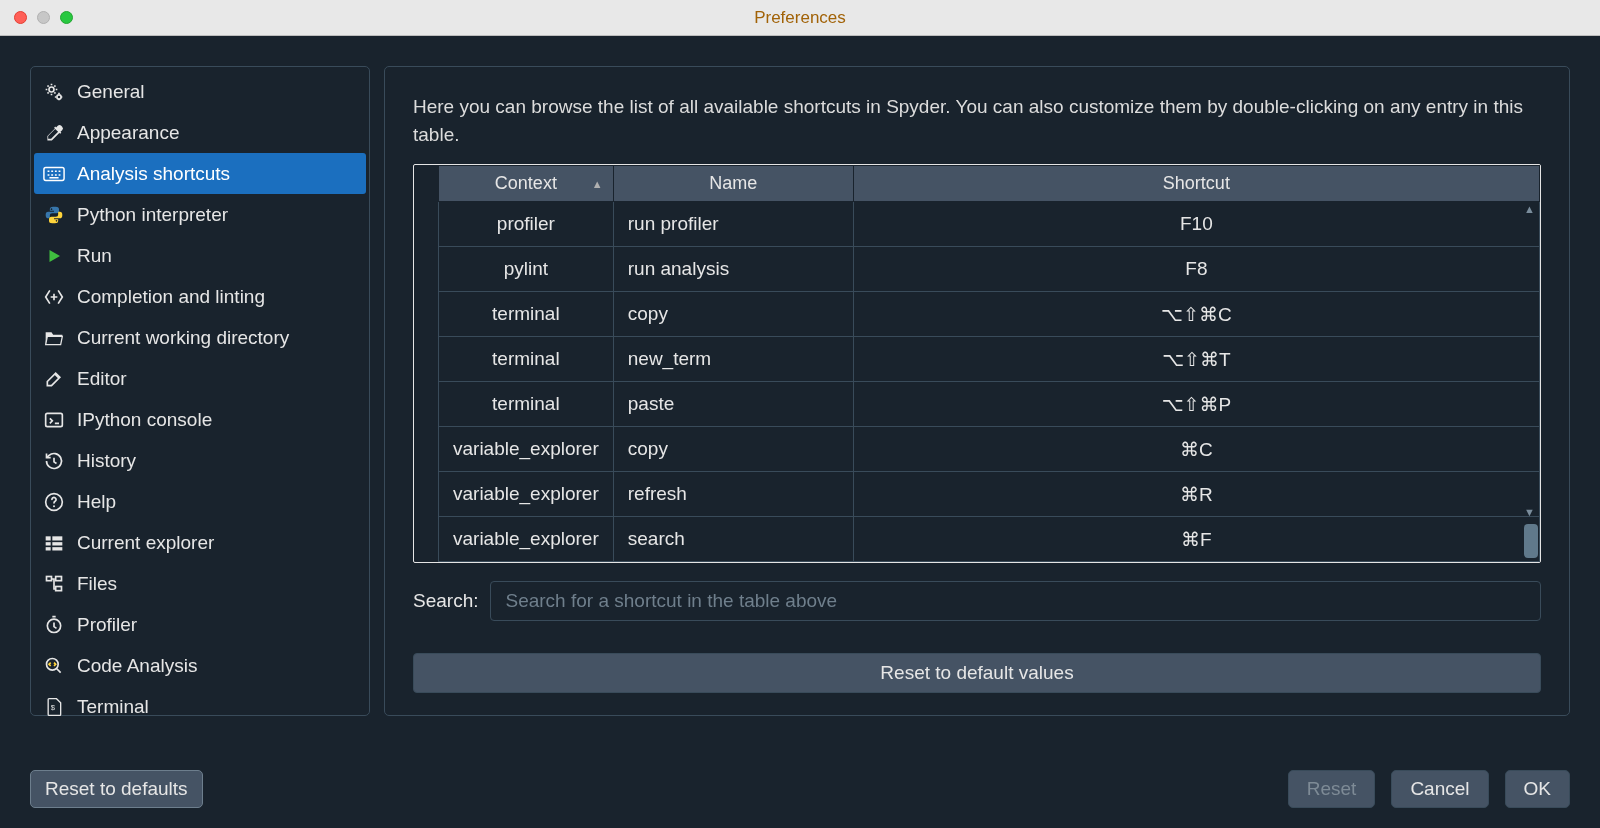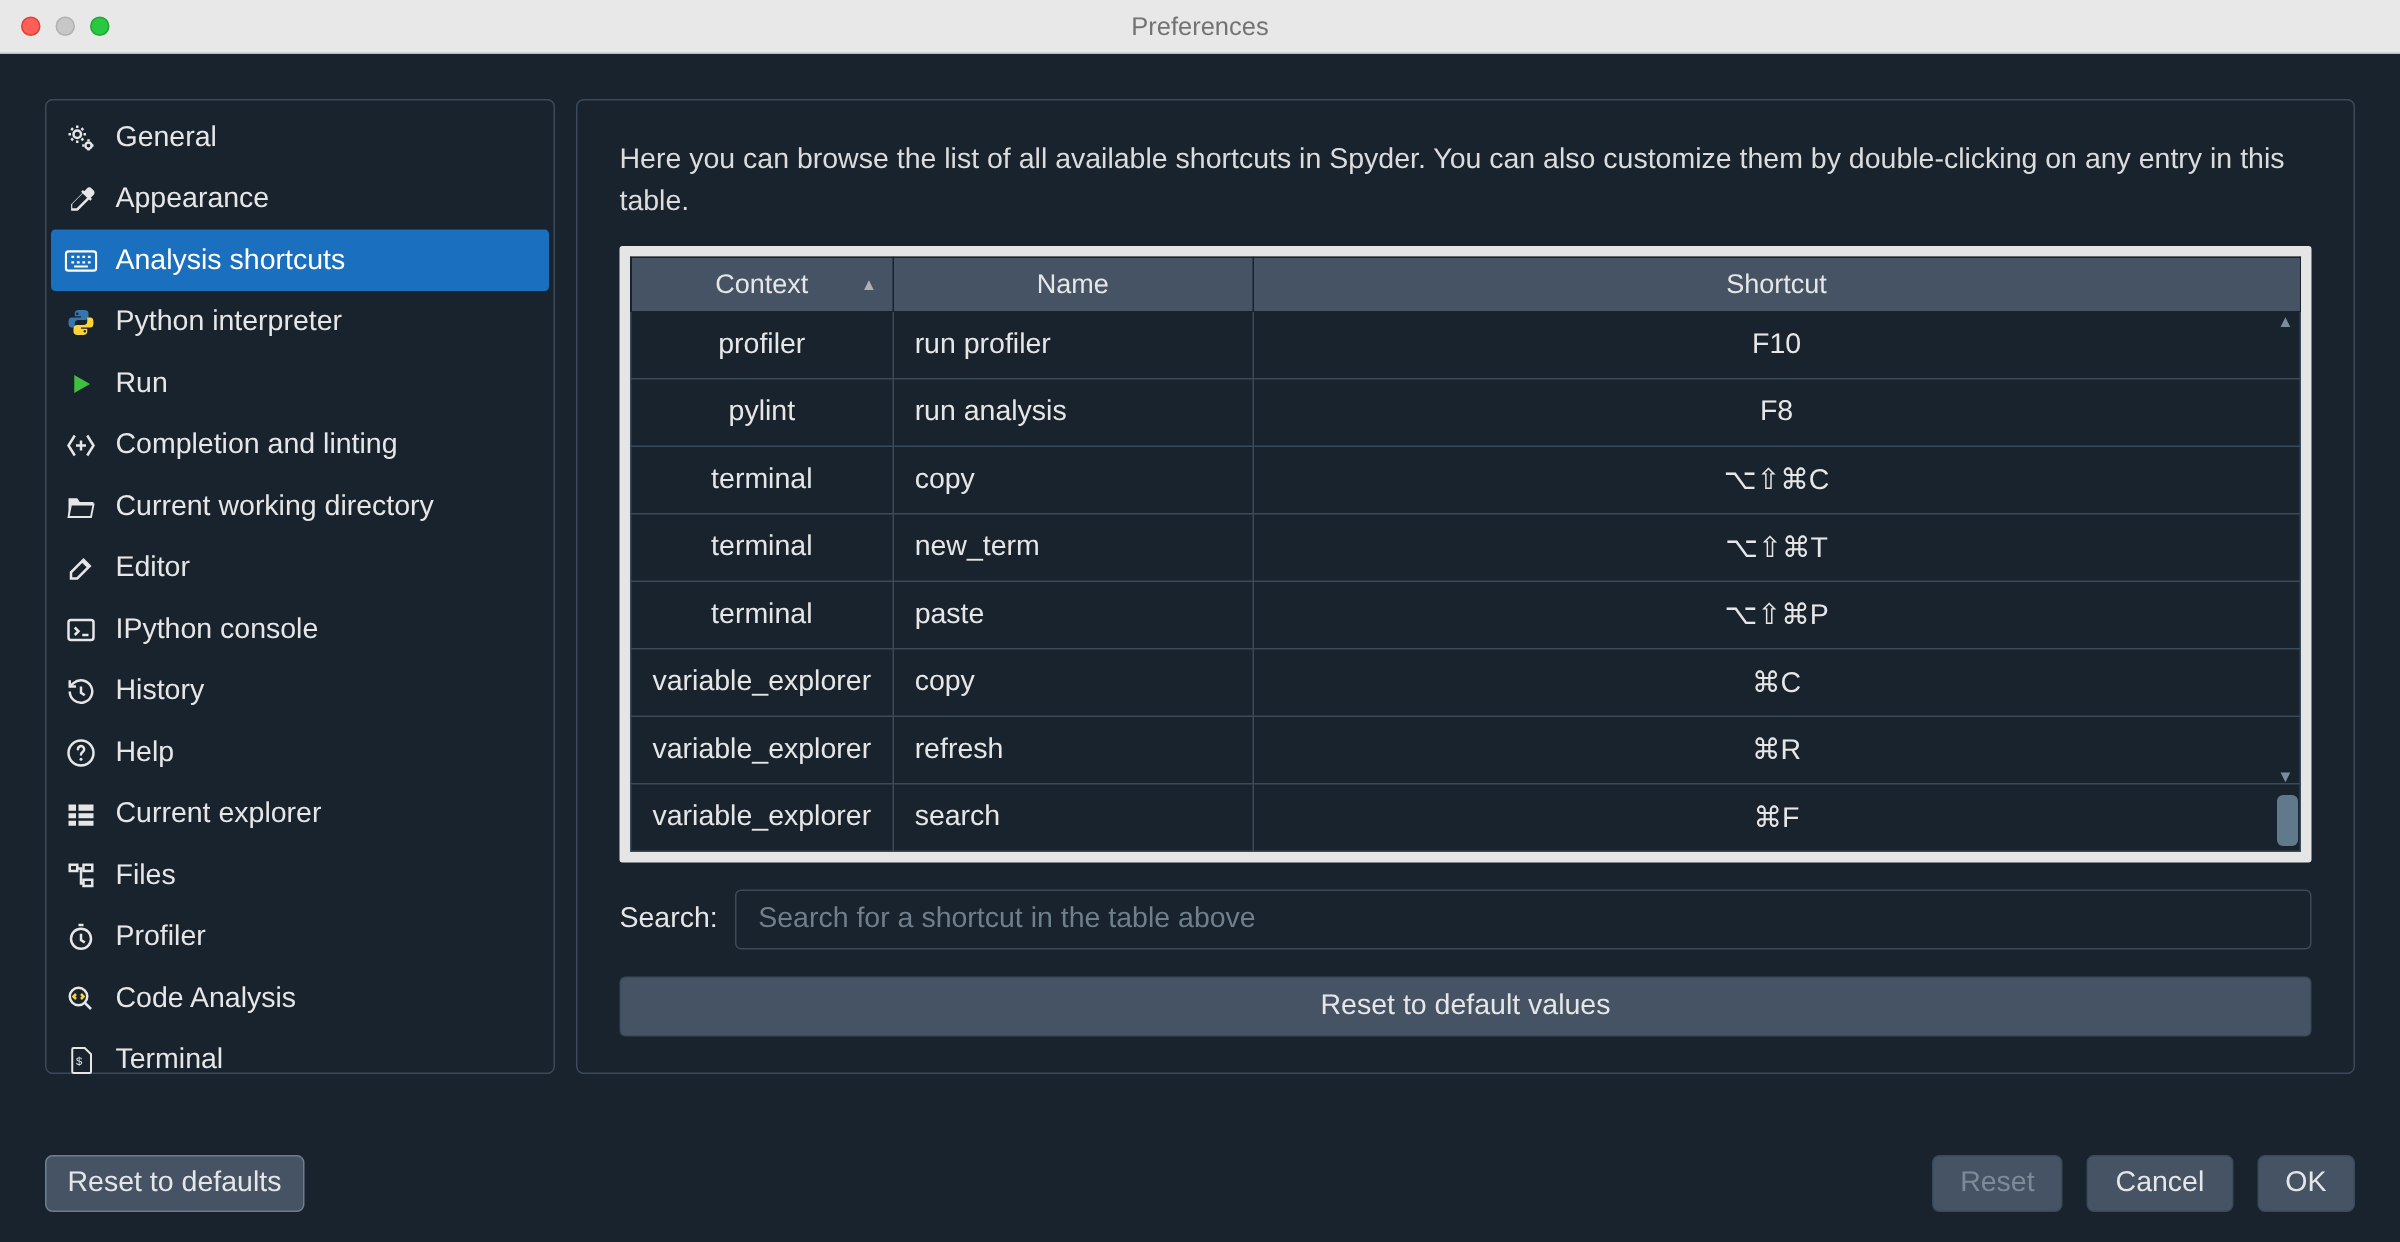--- a/index.html
+++ b/index.html
@@ -4,51 +4,51 @@
 <style>
 * { box-sizing: border-box; margin: 0; padding: 0; }
 html, body { width: 1600px; height: 828px; overflow: hidden; font-family: -apple-system, "Helvetica Neue", Arial, sans-serif; font-size: 18px; color: #e6e6e6; background: #19232d; }
 
 .titlebar { height: 36px; background: #e8e8e8; display: flex; align-items: center; position: relative; border-bottom: 1px solid #bdbdbd; }
 .traffic-lights { display: flex; gap: 10px; padding-left: 14px; }
 .tl { width: 13px; height: 13px; border-radius: 50%; }
 .tl.red { background: #ff5f57; border: 1px solid #e33e32; }
 .tl.yellow { background: #c7c7c7; border: 1px solid #b1b1b1; }
 .tl.green { background: #28c840; border: 1px solid #24a532; }
-.titlebar-title { position: absolute; left: 50%; transform: translateX(-50%); color: #737373; font-size: 17px; font-weight: 400; }
+.titlebar-title { position: absolute; left: 50%; transform: translateX(-50%); color: #a16207; font-size: 17px; font-weight: 400; }
 
 .body-area { position: absolute; top: 36px; left: 0; right: 0; bottom: 0; background: #19232d; }
 
 .main-cols { display: flex; padding: 30px 30px 0 30px; gap: 14px; height: 680px; }
 
 .sidebar { width: 340px; border: 1px solid #394b5a; border-radius: 5px; background: #19232d; padding: 4px 0; }
 .sidebar-item { display: flex; align-items: center; height: 41px; padding: 0 10px 0 12px; cursor: default; gap: 12px; font-size: 19px; }
 .sidebar-item.selected { background: #1b6fbf; color: #fff; border-radius: 3px; margin: 0 3px; padding-left: 9px; }
 .sidebar-icon { width: 22px; display: inline-flex; justify-content: center; align-items: center; }
 
 .content { flex: 1; border: 1px solid #394b5a; border-radius: 5px; padding: 26px 28px 22px 28px; display: flex; flex-direction: column; }
 .intro { font-size: 19px; line-height: 1.45; color: #dcdcdc; margin-bottom: 16px; }
-.table-wrap { border: 7px solid #e5e5e5; border-radius: 2px; overflow: hidden; position: relative; }
+.table-wrap { border: 1px solid #e5e5e5; border-radius: 2px; overflow: hidden; position: relative; padding-left: 24px; }
 .table { width: 100%; border-collapse: collapse; }
 .table thead th { background: #455364; font-weight: 400; height: 36px; border: 1px solid #19232d; text-align: center; position: relative; font-size: 18px; }
 .sort-arrow { font-size: 11px; color: #b0b0b0; position: absolute; right: 10px; top: 50%; transform: translateY(-50%); }
 .table tbody td { border: 1px solid #394b5a; height: 45px; padding: 0 14px; font-size: 19px; }
 .col-ctx { width: 170px; text-align: center; }
 .col-name { width: 240px; text-align: left; }
 .col-sc   { text-align: center; }
 .vscroll-thumb { position: absolute; right: 2px; width: 14px; height: 34px; background: #60798B; border-radius: 4px; bottom: 4px; }
 .vscroll-up { position: absolute; right: 5px; top: 38px; font-size: 11px; color: #7a8d9c; }
 .vscroll-down { position: absolute; right: 5px; bottom: 44px; font-size: 11px; color: #7a8d9c; }
 
 .search-row { display: flex; align-items: center; margin-top: 18px; gap: 12px; }
 .search-label { font-size: 19px; }
 .search-input { flex: 1; height: 40px; background: #19232d; border: 1px solid #394b5a; border-radius: 4px; padding: 0 14px; font-size: 19px; color: #e6e6e6; }
 .search-input::placeholder { color: #6f7f8c; }
 
-.reset-btn { margin-top: 18px; height: 40px; background: #455364; border: 1px solid #394b5a; border-radius: 4px; color: #e6e6e6; font-size: 19px; display: flex; align-items: center; justify-content: center; cursor: default; }
+.reset-btn { margin-top: 32px; height: 40px; background: #455364; border: 1px solid #394b5a; border-radius: 4px; color: #e6e6e6; font-size: 19px; display: flex; align-items: center; justify-content: center; cursor: default; }
 
 .bottom-bar { position: absolute; left: 0; right: 0; bottom: 0; height: 78px; display: flex; align-items: center; padding: 0 30px; }
 .bottom-left-btn { background: #455364; border: 1px solid #6d7e8d; border-radius: 5px; padding: 7px 14px; font-size: 19px; color: #e6e6e6; }
 .bottom-spacer { flex: 1; }
 .bottom-btn { background: #455364; border: 1px solid #394b5a; border-radius: 5px; padding: 7px 18px; font-size: 19px; color: #e6e6e6; margin-left: 16px; }
 .bottom-btn.disabled { color: #7e8b96; }
 
 svg { display: block; }
 </style>
 </head>

